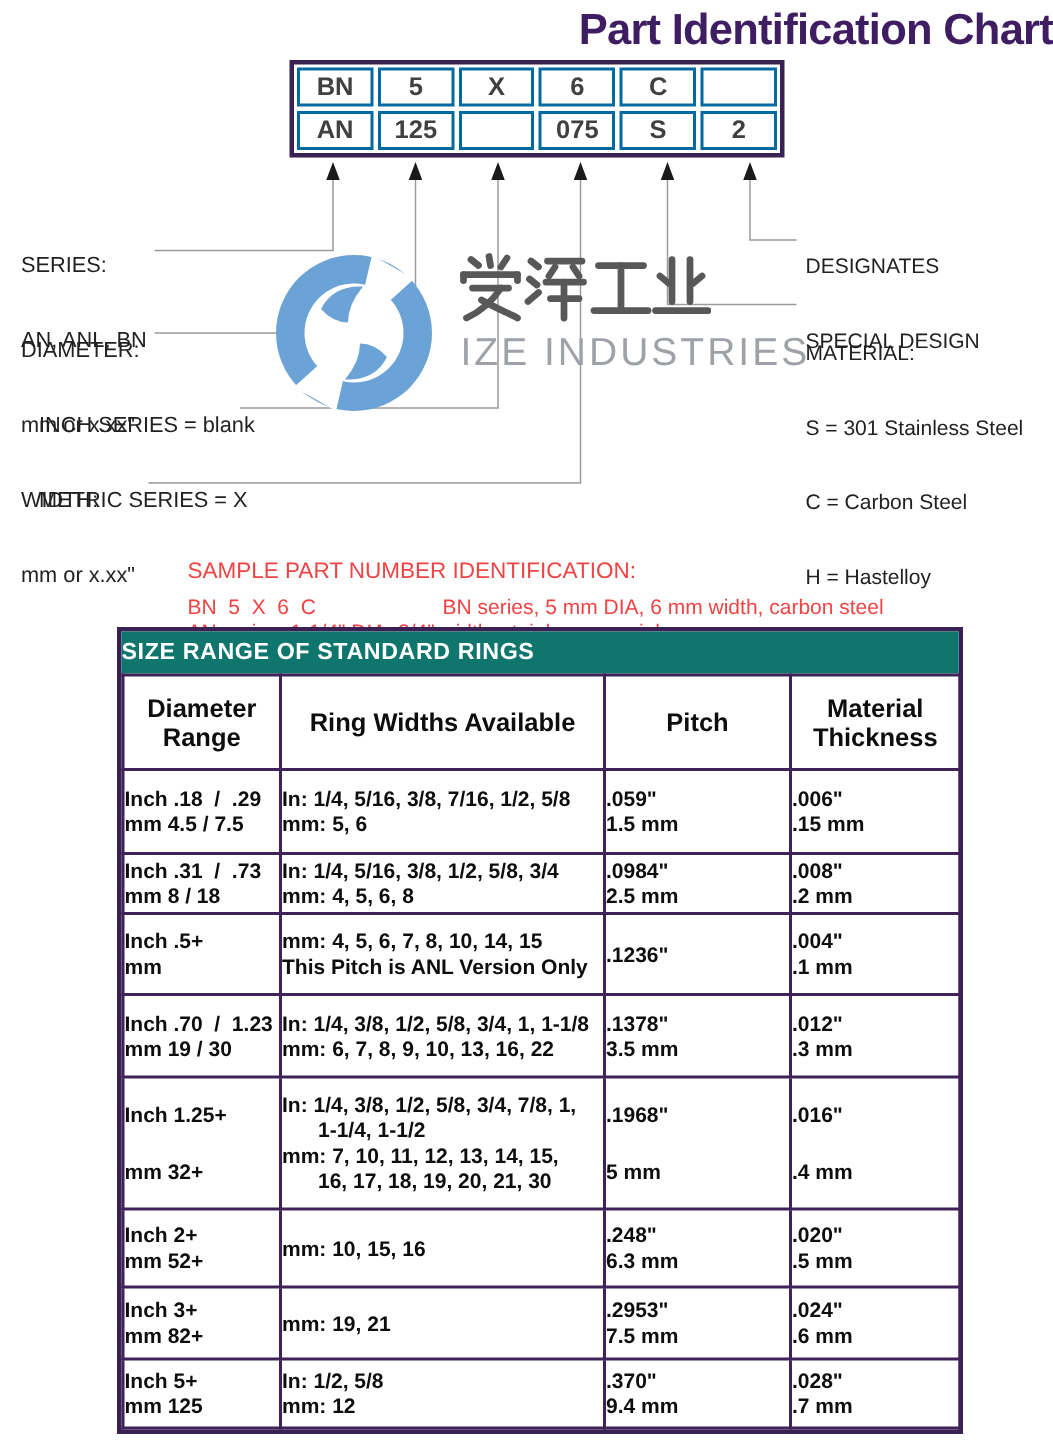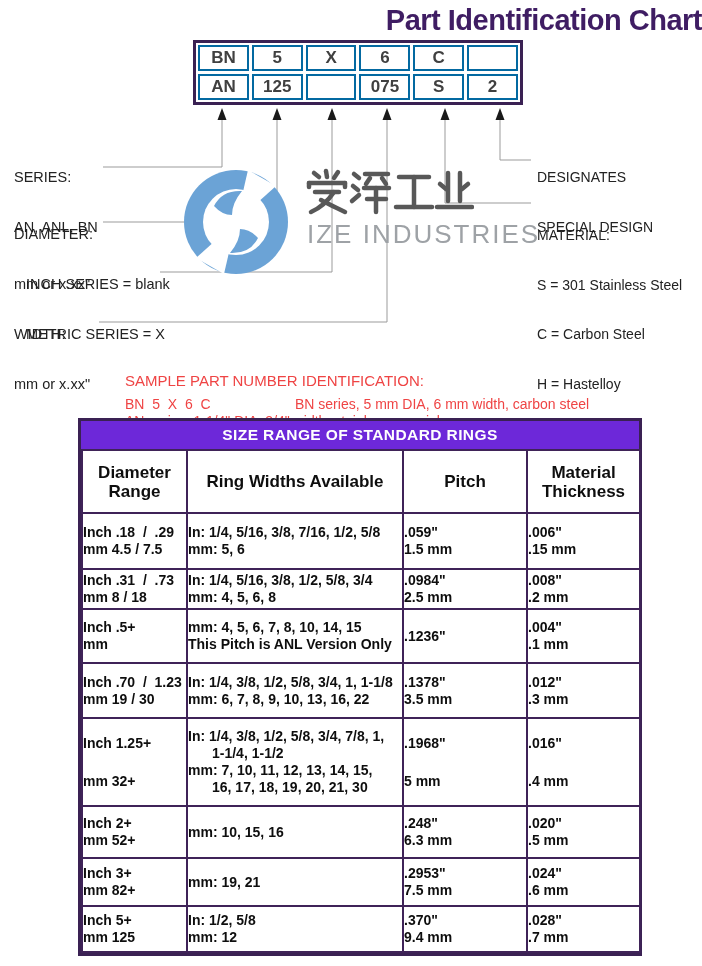--- a/index.html
+++ b/index.html
@@ -40,21 +40,21 @@
   .sample-heading{font-size:15px;margin-bottom:7px;}
   .sample-row{display:flex;font-size:14px;line-height:17px;}
   .sample-row .code{width:170px;white-space:pre;}
   .sample-row .desc{white-space:pre;}
   
   .tbl-wrap{
     position:absolute;left:78px;top:418px;width:564px;z-index:2;
     border:3px solid #3A2153;box-sizing:border-box;background:#fff;
   }
   .banner{
-    background:#6d28d9;color:#fff;height:28px;line-height:28px;text-align:center;
+    background:#0f766e;color:#fff;height:28px;line-height:28px;
     font-weight:700;font-size:15.5px;letter-spacing:.4px;
   }
   table.size{border-collapse:collapse;width:100%;table-layout:fixed;}
   table.size th,table.size td{
     border:2px solid #3F2358;vertical-align:middle;color:#0e0e0e;
     padding:0;box-sizing:border-box;
   }
   table.size th{height:63px;font-size:17px;font-weight:700;line-height:19px;text-align:center;}
   table.size td{font-weight:700;font-size:14px;line-height:17px;}
   .ln{white-space:pre;}

